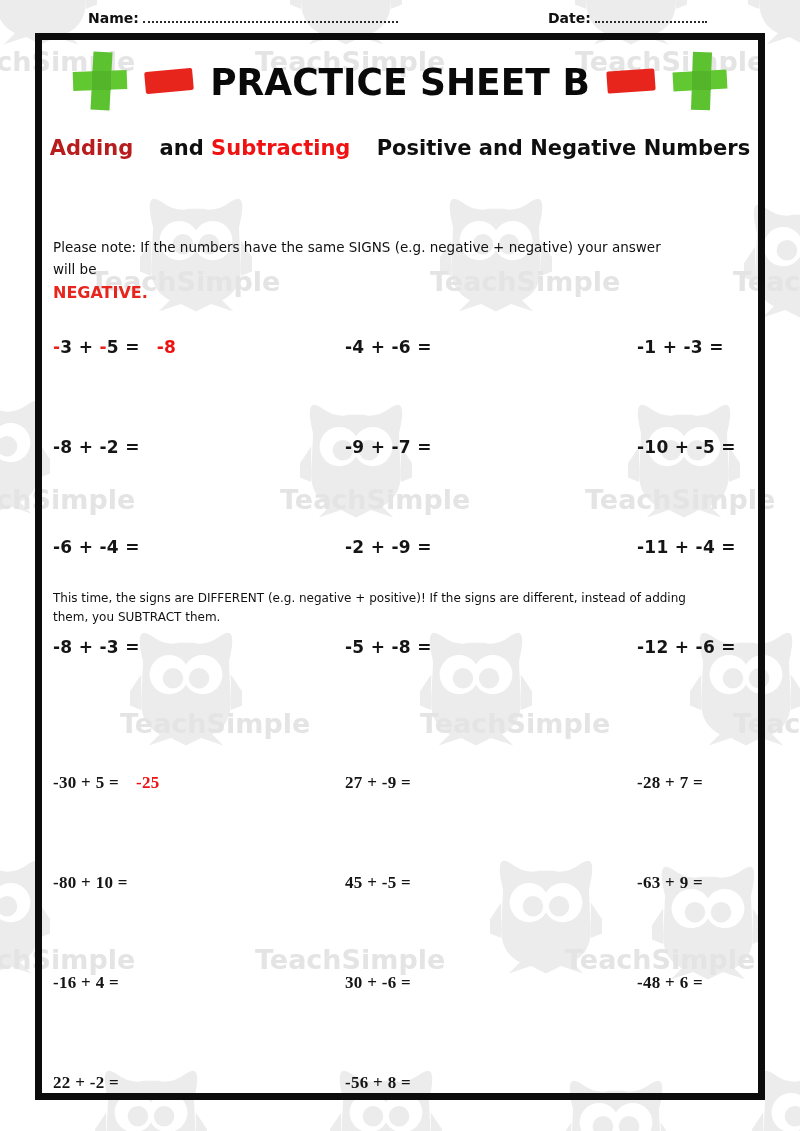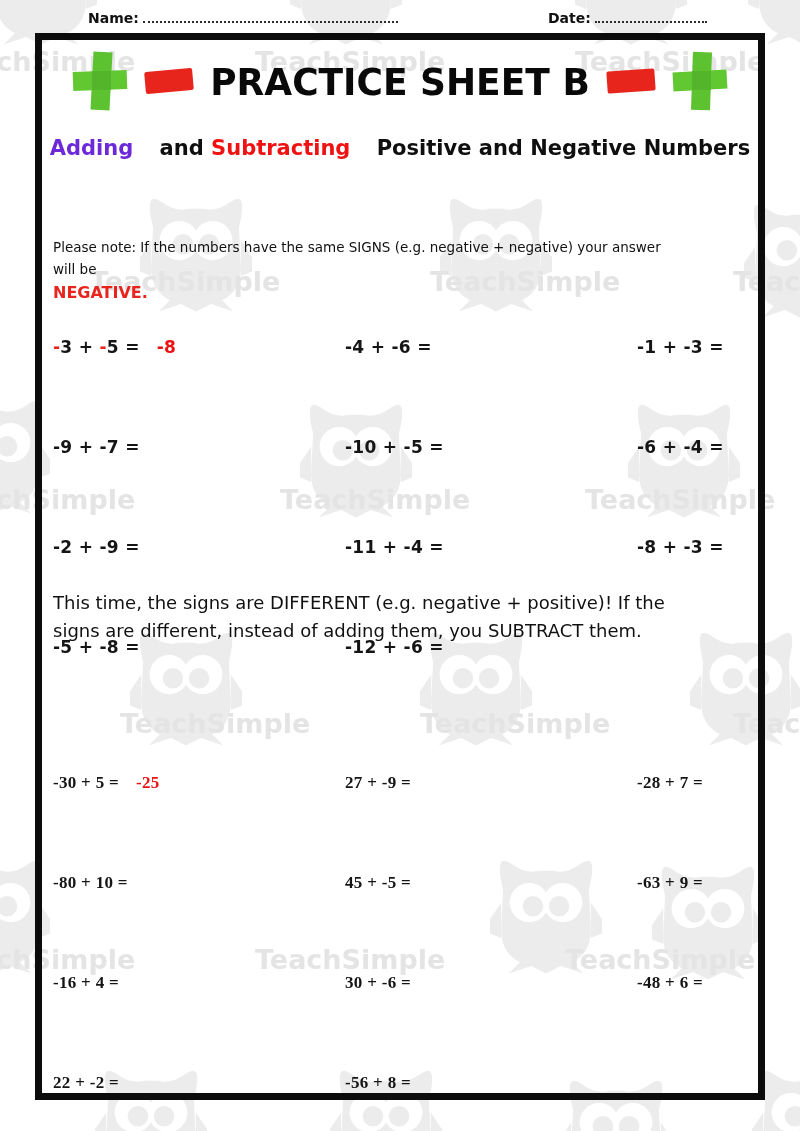--- a/index.html
+++ b/index.html
@@ -40,39 +40,39 @@
   .minus-right{transform:rotate(-4deg);}
   .page-title{
     font-size:36px;font-weight:bold;color:#090909;letter-spacing:0px;
     white-space:nowrap;transform:scaleY(1.05);
   }
   
   .subtitle{
     position:absolute;top:136px;left:0;width:100%;text-align:center;
     font-size:21px;font-weight:bold;white-space:nowrap;
   }
-  .sub-green{color:#6d28d9;}
+  .sub-green{color:#b91c1c;}
   .sub-red{color:#f01212;}
   .sub-ink{color:#0f0f0f;margin-left:19px;}
   
   .note{position:absolute;top:237px;left:53px;width:628px;font-size:13.5px;line-height:1.6;color:#111;}
   .note-highlight{color:#e8251d;font-weight:bold;font-size:16px;}
   
   .grid{
     position:absolute;left:53px;width:660px;
     display:grid;grid-template-columns:245px 245px 170px;grid-auto-rows:53px;gap:47px;
   }
   #grid-1{top:337px;}
   #grid-2{top:773px;font-family:Liberation Serif, serif;}
   .problem{font-size:17px;font-weight:600;white-space:nowrap;align-self:start;letter-spacing:0.3px;}
   .seg-ink{color:#151515;}
   .seg-red{color:#e8251d;}
   .answer{color:#ee1111;font-weight:bold;margin-left:17px;}
   
-  .instructions{position:absolute;top:589px;left:53px;width:636px;font-size:18px;line-height:1.55;color:#111;}
+  .instructions{position:absolute;top:589px;left:53px;width:636px;font-size:12px;line-height:1.55;color:#111;}
   .instructions p{margin:0 0 18px 0;}
 </style>
 </head>
 <body>
 
 <div id="watermarks">
     <div class="wm-owl" style="left: -15px; top: -85px;">
   <svg viewBox="0 0 120 140" width="112" height="132">
     <path fill="#ececec" d="M14,48 Q4,8 22,20 Q38,32 52,28 L68,28 Q82,32 98,20 Q116,8 106,48
       L108,92 Q108,116 88,126 L100,138 L76,130 L60,138 L44,130 L20,138 L32,126
@@ -362,20 +362,21 @@
 
   <div class="note">
     <span>Please note: If the numbers have the same SIGNS (e.g. negative + negative) your answer will be </span><br>
     <span class="note-highlight">NEGATIVE.</span>
   </div>
 
   <div class="grid" id="grid-1">
       <div class="problem"><span class="seg-red">-</span><span class="seg-ink">3 + </span><span class="seg-red">-</span><span class="seg-ink">5 =</span><span class="answer">-8</span></div>
       <div class="problem"><span class="seg-ink">-4 + -6 =</span></div>
       <div class="problem"><span class="seg-ink">-1 + -3 =</span></div>
+      <div class="problem"><span class="seg-ink">-8 + -2 =</span></div>
       <div class="problem"><span class="seg-ink">-9 + -7 =</span></div>
       <div class="problem"><span class="seg-ink">-10 + -5 =</span></div>
       <div class="problem"><span class="seg-ink">-6 + -4 =</span></div>
       <div class="problem"><span class="seg-ink">-2 + -9 =</span></div>
       <div class="problem"><span class="seg-ink">-11 + -4 =</span></div>
       <div class="problem"><span class="seg-ink">-8 + -3 =</span></div>
       <div class="problem"><span class="seg-ink">-5 + -8 =</span></div>
       <div class="problem"><span class="seg-ink">-12 + -6 =</span></div>
     </div>
 

